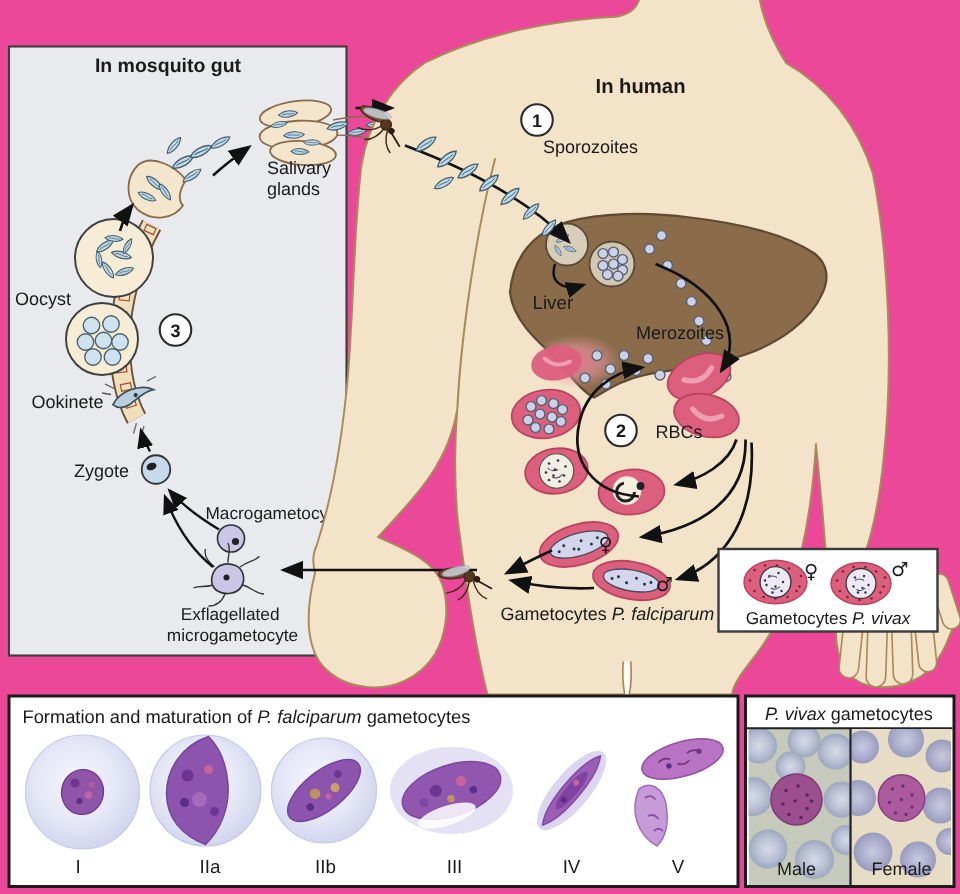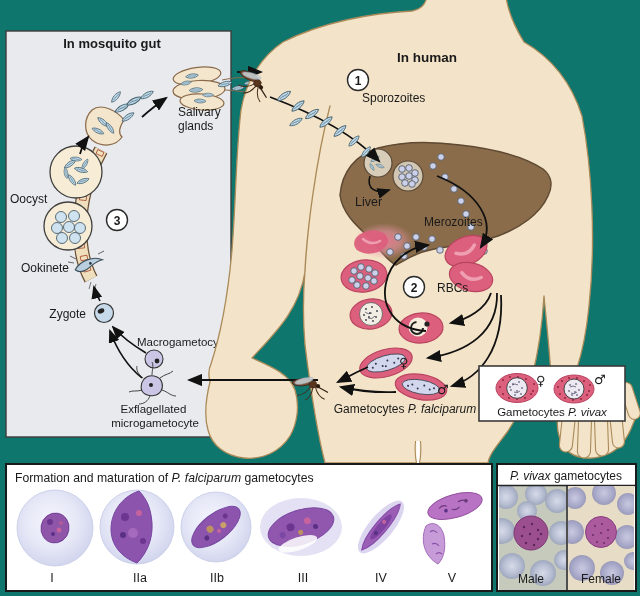--- a/index.html
+++ b/index.html
@@ -1,16 +1,16 @@
 <!DOCTYPE html>
 <html><head>
 <meta charset="utf-8">
 <style>
   html,body{margin:0;padding:0;background:#ffffff;}
-  #stage{position:relative;width:640px;height:596px;background:#0f766e;overflow:hidden;
+  #stage{position:relative;width:640px;height:596px;background:#ec4899;overflow:hidden;
          font-family:"Liberation Sans", sans-serif;}
   svg text{font-family:"Liberation Sans", sans-serif;fill:#1a1a1a;}
   .ttl{font-size:13px;font-weight:bold;}
   .lbl{font-size:11.5px;}
   .lbl12{font-size:12px;}
   .num{font-size:12px;font-weight:bold;}
   .sym{font-family:"DejaVu Sans", sans-serif;font-size:13px;}
   .stageLbl{font-size:12.5px;}
   .panelTtl{font-size:12.2px;}
   .it{font-style:italic;}

